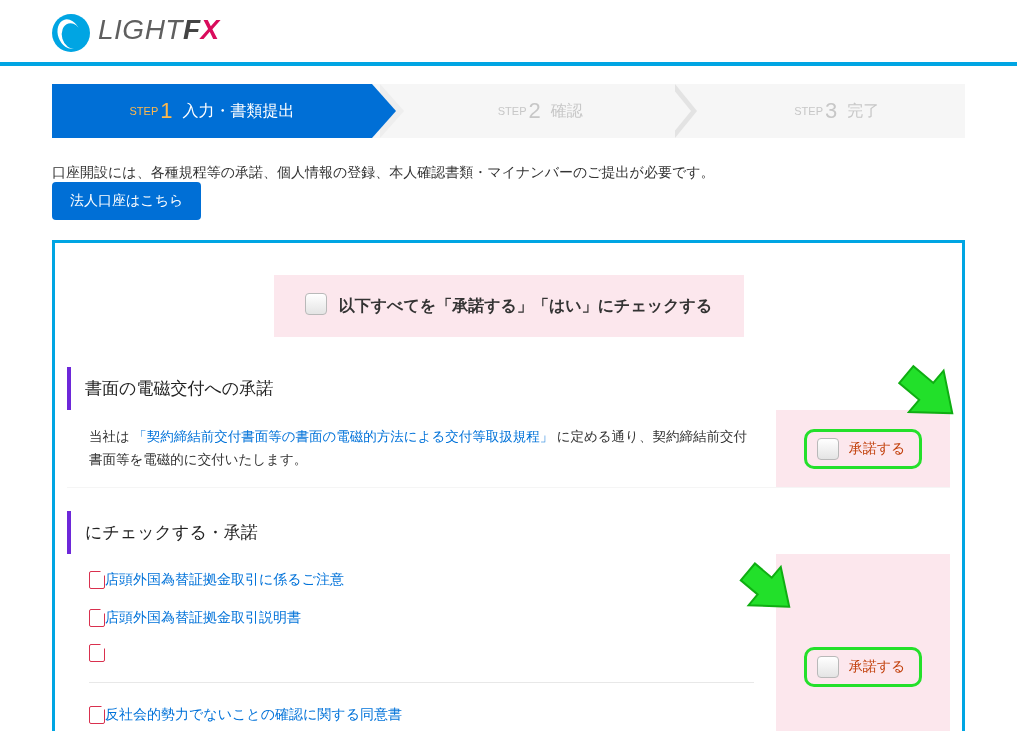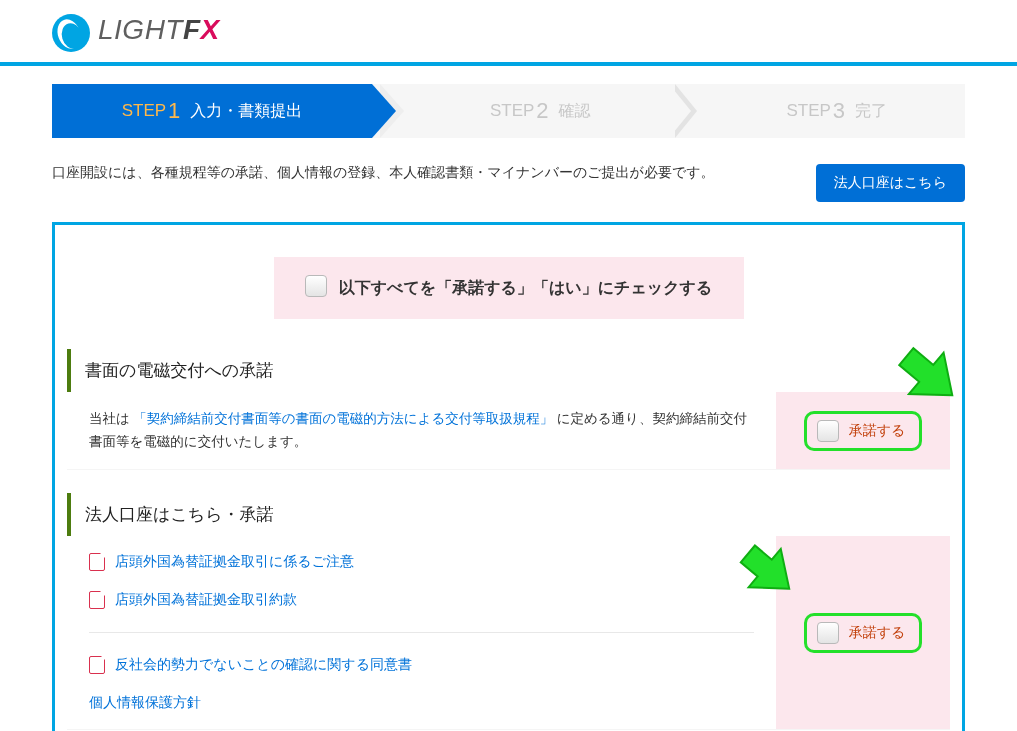--- a/index.html
+++ b/index.html
@@ -16,59 +16,59 @@
   .logo-text .b   { font-weight: 600; color:#444; }
   .logo-text .x   { font-weight: 700; color:#d90c5c; }
 
   .topbar { height: 4px; background:#00a5e3; width:100%; }
 
   .inner { padding: 18px 52px 0 52px; }
 
   
   .stepper { display:flex; height:54px; margin-bottom:26px; }
   .step { position:relative; display:flex; align-items:center; justify-content:center; font-size:16px; color:#c7c7c7; }
-  .step .num-label { font-size:17px; margin-right:2px;}
+  .step .num-label { font-size:11px; margin-right:2px;}
   .step .num { font-size:22px; margin-right:10px; font-weight:400;}
   .step1 { flex:0 0 320px; color:#fff; background:#006fd6; }
   .step1 .num-label,.step1 .num{ color:#ffb84a; }
   .step1:after{ content:""; position:absolute; right:-24px; top:0; border-top:27px solid transparent; border-bottom:27px solid transparent; border-left:24px solid #006fd6; z-index:2;}
   .step1-edge{ position:absolute; right:-32px; top:0; border-top:27px solid transparent; border-bottom:27px solid transparent; border-left:24px solid #eee; z-index:1;}
   .step2 { flex:1; background:#f6f6f6; padding-left:40px;}
   .step2:after{ content:""; position:absolute; right:-22px; top:0; border-top:27px solid transparent; border-bottom:27px solid transparent; border-left:22px solid #f6f6f6; z-index:2;}
   .step2-edge{ position:absolute; right:-28px; top:0; border-top:27px solid transparent; border-bottom:27px solid transparent; border-left:22px solid #e3e3e3; z-index:1;}
   .step3 { flex:1; background:#f6f6f6; padding-left:40px;}
 
   
-  .intro { display:flex; align-items:flex-start; justify-content:space-between; margin-bottom:20px; }
+  .intro { display:flex; align-items:flex-start; justify-content:space-between; margin-bottom:20px;flex-direction:column; }
   .intro p { font-size:14px; color:#333; }
   .btn-corp { background:#006fd6; color:#fff; border:none; padding:10px 18px; font-size:14px; border-radius:4px; cursor:pointer; }
 
   
   .frame { border:3px solid #00a5e3; min-height:480px; padding:32px 12px 12px 12px; position:relative;}
 
   
   .master { width:470px; margin:0 auto 30px auto; background:#fce7ed; padding:18px 26px; display:flex; align-items:flex-start; justify-content:center; gap:12px;font-family:Liberation Serif, serif; }
   .check { width:22px; height:22px; flex:0 0 22px; border:1px solid #b9b9b9; border-radius:4px; background:linear-gradient(#fff,#e4e4e4); cursor:pointer;}
   .master-text { font-size:16px; font-weight:700; color:#333; text-align:center; line-height:1.6;}
 
   
   .card { background:#fff; margin:0 0 24px 0; box-shadow:0 1px 0 rgba(0,0,0,.04);}
-  .card-head { border-left:4px solid #4d7c0f; padding:10px 14px; font-size:17px; color:#222; font-weight:500;}
+  .card-head { border-left:4px solid #6d28d9; padding:10px 14px; font-size:17px; color:#222; font-weight:500;}
   .card-body { display:flex; }
   .card-left { flex:1; padding:16px 22px; font-size:13.5px; line-height:1.7; color:#333;font-family:Liberation Serif, serif;}
   .card-left a, .link { color:#0072d9; text-decoration:none; }
   .card-right { flex:0 0 174px; background:#fce7ed; display:flex; align-items:center; justify-content:center;}
 
   .accept { display:flex; align-items:center; gap:10px; padding:6px 14px 6px 10px;}
   .accept .label{ color:#c2410c; font-size:14px; font-weight:500;}
   .accept.highlight{ border:3px solid #24e02a; border-radius:10px;}
 
   
   .doc-list { list-style:none; display:flex; flex-direction:column; gap:14px; padding:14px 22px;}
-  .doc-list li { display:flex; align-items:center; gap:10px;}
+  .doc-list li { display:flex; align-items:center; }
   .pdf-icon { width:16px; height:18px; border:1.5px solid #d9304e; border-radius:2px; position:relative; flex:0 0 16px;}
   .pdf-icon:after{content:""; position:absolute; right:-1.5px; top:-1.5px; width:0;height:0; border-left:6px solid transparent; border-top:6px solid #fff;}
   .doc-list a{ color:#0072d9; font-size:14px;}
   hr.sep{ border:none; border-top:1px solid #e8e8e8; margin:6px 22px;}
 
   
   .arrow { position:absolute; z-index:5;}
   .arrow svg{ display:block;}
 </style>
 </head>
@@ -130,31 +130,34 @@
           <div class="card-right">
             <div class="accept highlight">
               <div class="check"></div>
               <span class="label">承諾する</span>
             </div>
           </div>
         </div>
       </div>
 
       <div class="card">
-        <div class="card-head">法人口座はこちら・承諾</div>
+        <div class="card-head">にチェックする・承諾</div>
         <div class="card-body">
           <div class="card-left" style="padding:0;">
             <ul class="doc-list">
               <li>
                   <span class="pdf-icon"></span>
                   <a href="#">店頭外国為替証拠金取引に係るご注意</a>
                 </li>
               <li>
                   <span class="pdf-icon"></span>
-                  <a href="#">店頭外国為替証拠金取引約款</a>
+                  <a href="#">店頭外国為替証拠金取引説明書</a>
+                </li>
+              <li>
+                  <span class="pdf-icon"></span>
                 </li>
             </ul>
             <hr class="sep">
             <ul class="doc-list">
               <li>
                   <span class="pdf-icon"></span>
                   <a href="#">反社会的勢力でないことの確認に関する同意書</a>
                 </li>
               <li>
                   <a href="#">個人情報保護方針</a>

